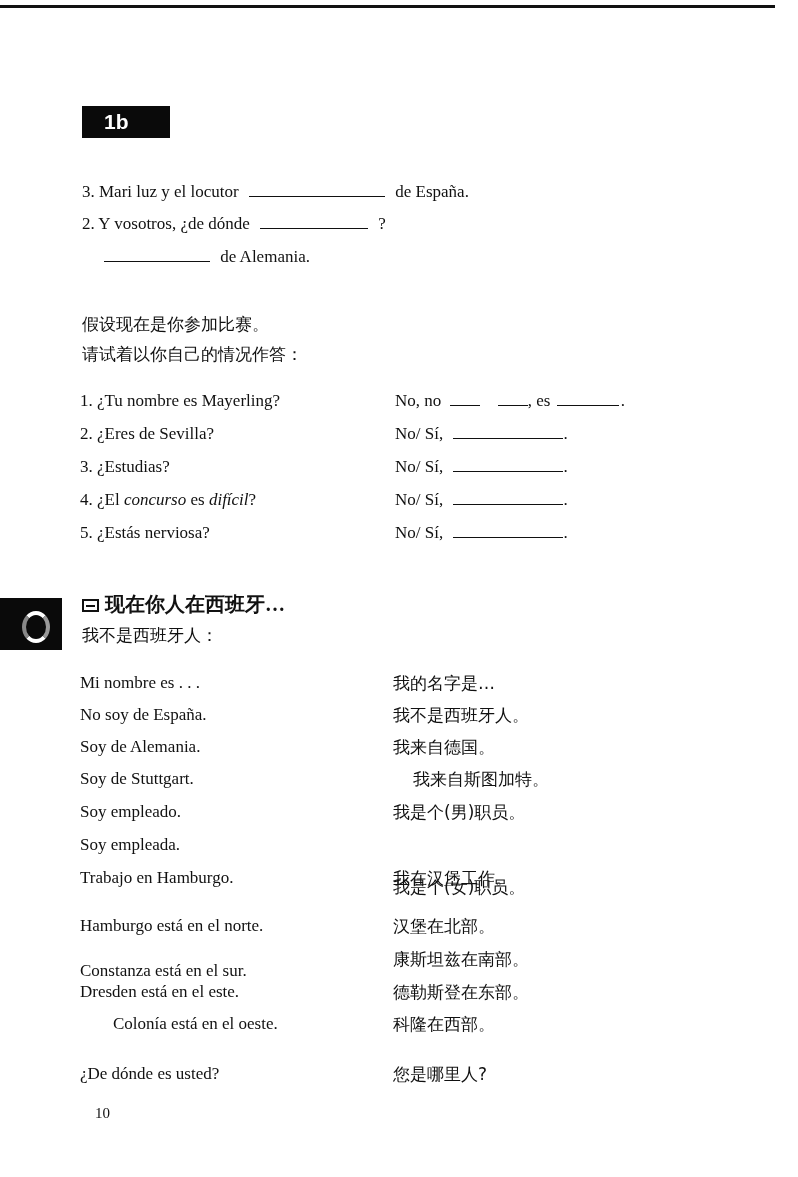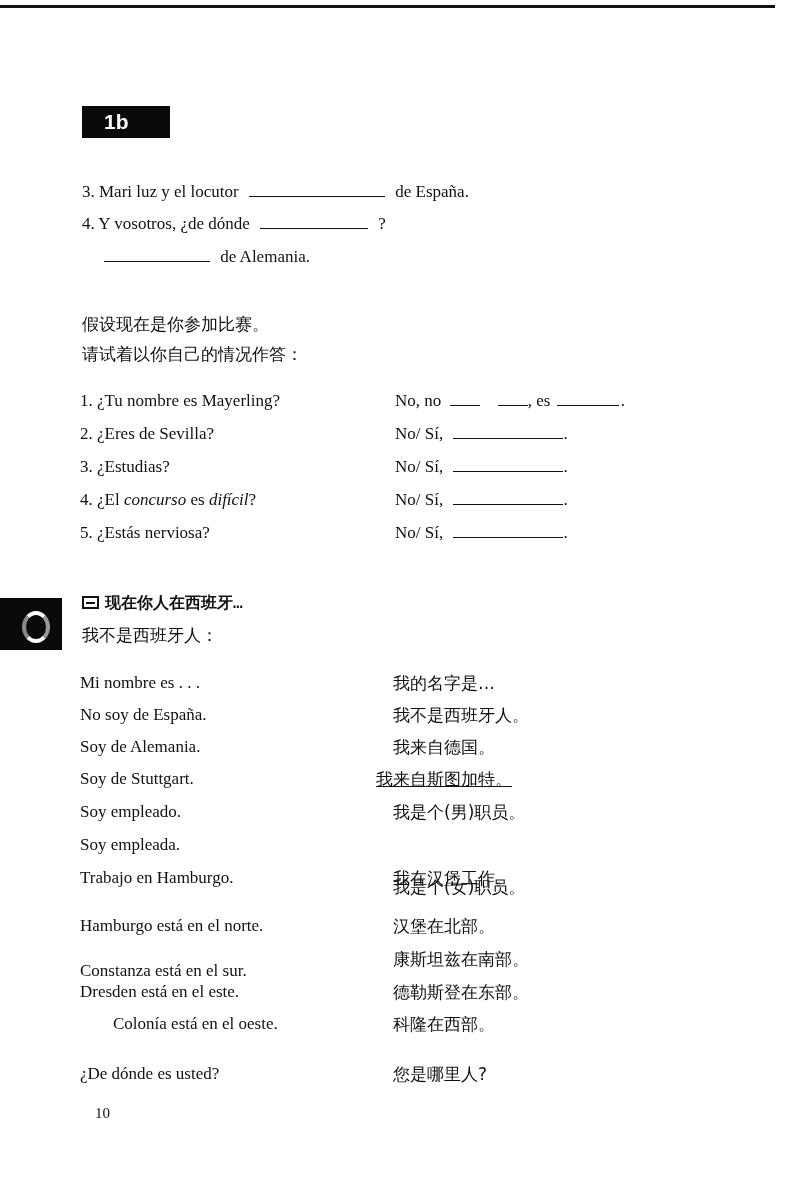--- a/index.html
+++ b/index.html
@@ -11,21 +11,21 @@
   .top-rule { position: absolute; left: 0; top: 5px; width: 775px; height: 3px; background: #111; }
   .badge {
     position: absolute; left: 82px; top: 106px; width: 88px; height: 32px;
     background: #0a0a0a; color: #fff;
     font-family: "Liberation Sans", "DejaVu Sans", sans-serif; font-weight: bold;
     font-size: 21px; line-height: 32px; padding-left: 22px; box-sizing: border-box;
   }
   .line { position: absolute; font-size: 17px; white-space: nowrap; line-height: 22px; }
   .blank { display: inline-block; border-bottom: 1px solid #111; height: 15px; vertical-align: baseline; }
   .cn { font-family: "DejaVu Sans", sans-serif; font-size: 17px; }
-  .cn-bold { font-family: Liberation Mono, monospace; font-size: 16px; font-weight: bold; }
+  .cn-bold { font-family: Liberation Serif, serif; font-size: 20px; font-weight: bold; }
   .side-tab {
     position: absolute; left: 0; top: 598px; width: 62px; height: 52px; background: #0a0a0a;
   }
   .side-tab .disc {
     position: absolute; left: 22px; top: 13px; width: 20px; height: 24px;
     border: 4px solid #fff; border-radius: 50%; border-left-color: #888; border-right-color: #999;
   }
   .tape-icon {
     display: inline-block; width: 17px; height: 13px; border: 2px solid #111; box-sizing: border-box;
     position: relative; vertical-align: -1px; margin-right: 6px;
@@ -42,21 +42,21 @@
 <div class="top-rule"></div>
 
 <div class="badge">1b</div>
 
 <div class="line" style="left:82px; top:181px;">
   <span>3.  Mari luz y el locutor</span>
   <span class="blank" style="width:136px; margin:0 6px;"></span>
   <span>de España.</span>
 </div>
 <div class="line" style="left:82px; top:213px;">
-  <span>4.  Y vosotros, ¿de dónde</span>
+  <span>2.  Y vosotros, ¿de dónde</span>
   <span class="blank" style="width:108px; margin:0 6px;"></span>
   <span>?</span>
 </div>
 <div class="line" style="left:104px; top:246px;">
   <span class="blank" style="width:106px; margin-right:6px;"></span>
   <span>de Alemania.</span>
 </div>
 
 <div class="line cn" style="left:82px; top:313px;">假设现在是你参加比赛。</div>
 <div class="line cn" style="left:82px; top:344px;font-family:Liberation Serif, serif;">请试着以你自己的情况作答：</div>
@@ -107,21 +107,21 @@
 </div>
 <div class="line cn" style="left:82px; top:624px;">我不是西班牙人：</div>
 
 <div class="line" style="left:80px; top:672px;font-family:Liberation Serif, serif;">Mi nombre es . . .</div>
 <div class="line cn" style="left:393px; top:672px;">我的名字是…</div>
 <div class="line" style="left:80px; top:704px;">No soy de España.</div>
 <div class="line cn" style="left:393px; top:704px;">我不是西班牙人。</div>
 <div class="line" style="left:80px; top:736px;">Soy de Alemania.</div>
 <div class="line cn" style="left:393px; top:736px;">我来自德国。</div>
 <div class="line" style="left:80px; top:768px;">Soy de Stuttgart.</div>
-<div class="line cn" style="left:376px; top:768px;text-decoration:underline;">我来自斯图加特。</div>
+<div class="line cn" style="left:413px; top:768px;">我来自斯图加特。</div>
 <div class="line" style="left:80px; top:801px;">Soy empleado.</div>
 <div class="line cn" style="left:393px; top:801px;">我是个(男)职员。</div>
 <div class="line" style="left:80px; top:834px;">Soy empleada.</div>
 <div class="line cn" style="left:393px; top:876px;">我是个(女)职员。</div>
 <div class="line" style="left:80px; top:867px;">Trabajo en Hamburgo.</div>
 <div class="line cn" style="left:393px; top:867px;">我在汉堡工作。</div>
 
 <div class="line" style="left:80px; top:915px;">Hamburgo está en el norte.</div>
 <div class="line cn" style="left:393px; top:915px;">汉堡在北部。</div>
 <div class="line" style="left:80px; top:960px;text-align:center;">Constanza está en el sur.</div>

